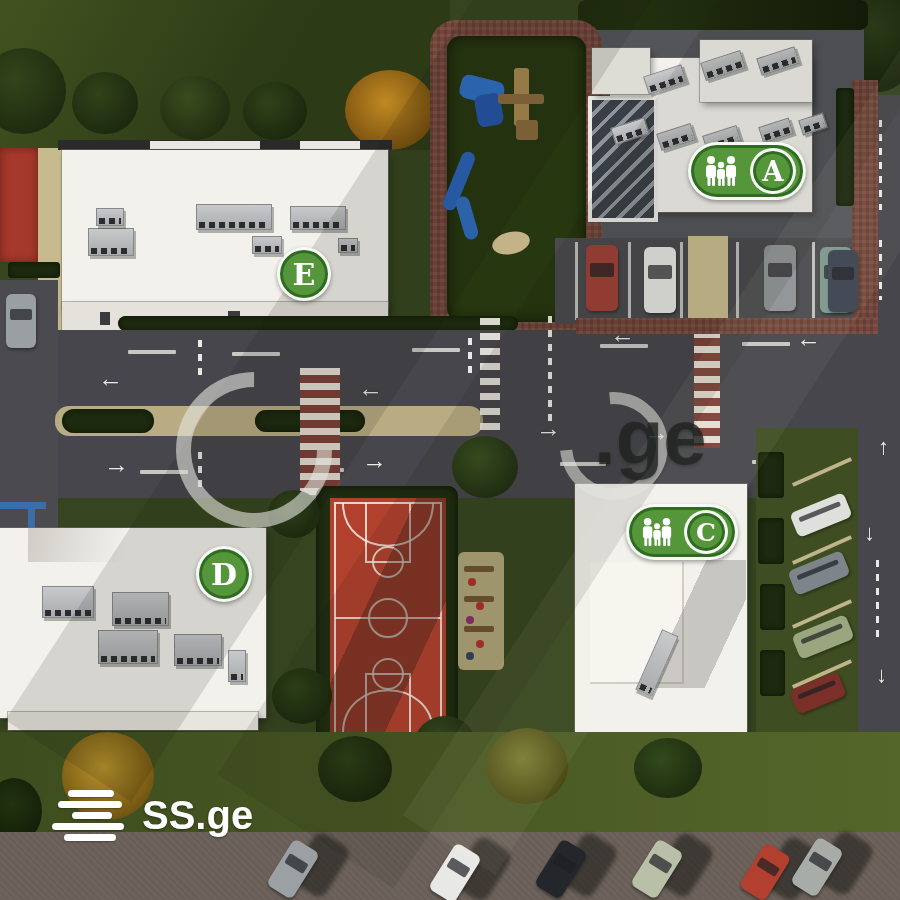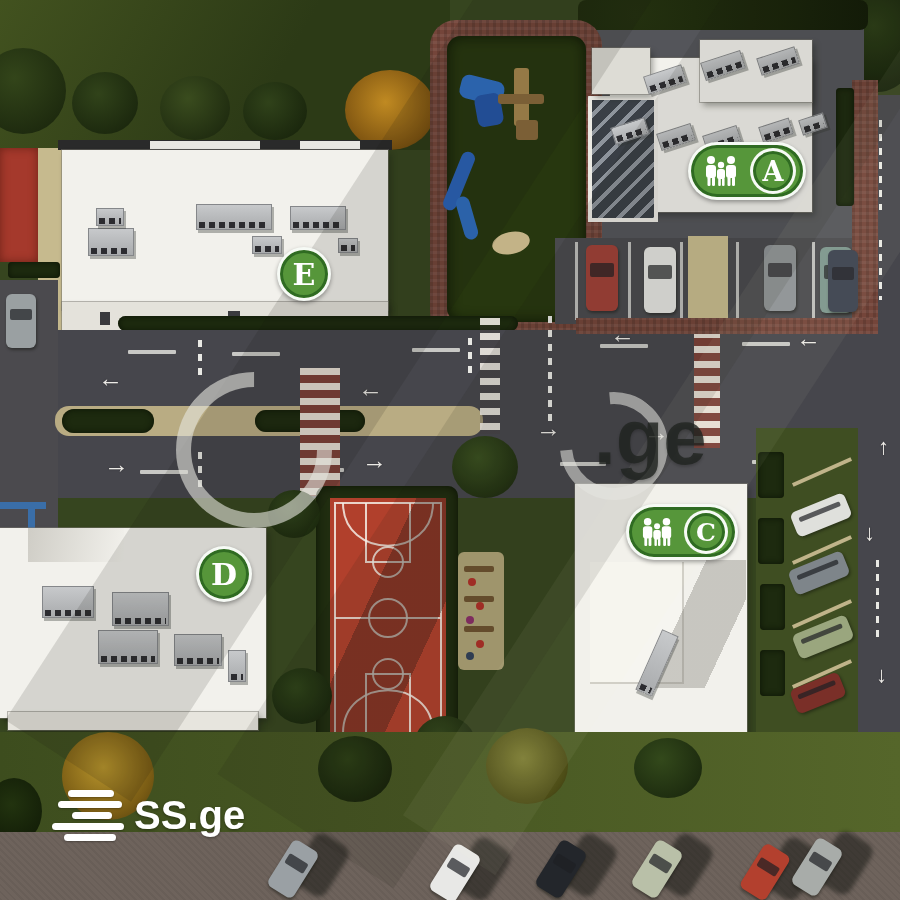--- a/index.html
+++ b/index.html
@@ -41,21 +41,21 @@
   .dot{position:absolute;border-radius:50%;}
   #watermark{position:absolute;left:0;top:0;width:900px;height:900px;pointer-events:none;z-index:50;}
   .wm-brand{position:absolute;left:228px;top:382px;font-size:74px;font-weight:bold;letter-spacing:-2px;
         color:rgba(230,230,224,.72);text-shadow:0 3px 5px rgba(20,20,18,.3);}
   .wm-tld{position:absolute;left:594px;top:392px;font-size:78px;font-weight:bold;
         color:rgba(32,36,32,.8);text-shadow:0 2px 3px rgba(0,0,0,.2);}
   .wm-arc{position:absolute;left:176px;top:372px;width:126px;height:126px;border-radius:50%;
         border:15px solid rgba(230,230,224,.6);border-right-color:transparent;transform:rotate(-45deg);}
   .wm-arc2{position:absolute;left:560px;top:392px;width:84px;height:84px;border-radius:50%;
         border:12px solid rgba(230,230,224,.55);border-left-color:transparent;transform:rotate(40deg);}
-  #ssge-logo{position:absolute;left:52px;top:790px;display:flex;align-items:center;gap:10px;z-index:60;}
+  #ssge-logo{position:absolute;left:52px;top:790px;display:flex;align-items:center;gap:18px;z-index:60;}
   .ss-bars{display:flex;flex-direction:column;gap:4px;}
   .ss-bar{height:7px;border-radius:4px;background:#fff;box-shadow:0 1px 2px rgba(0,0,0,.3);}
   .ss-text{color:#fff;font-size:40px;font-weight:bold;text-shadow:0 1px 3px rgba(0,0,0,.4);}
   svg{display:block;}
 </style>
 </head>
 <body>
 
 <div id="stage">
 

